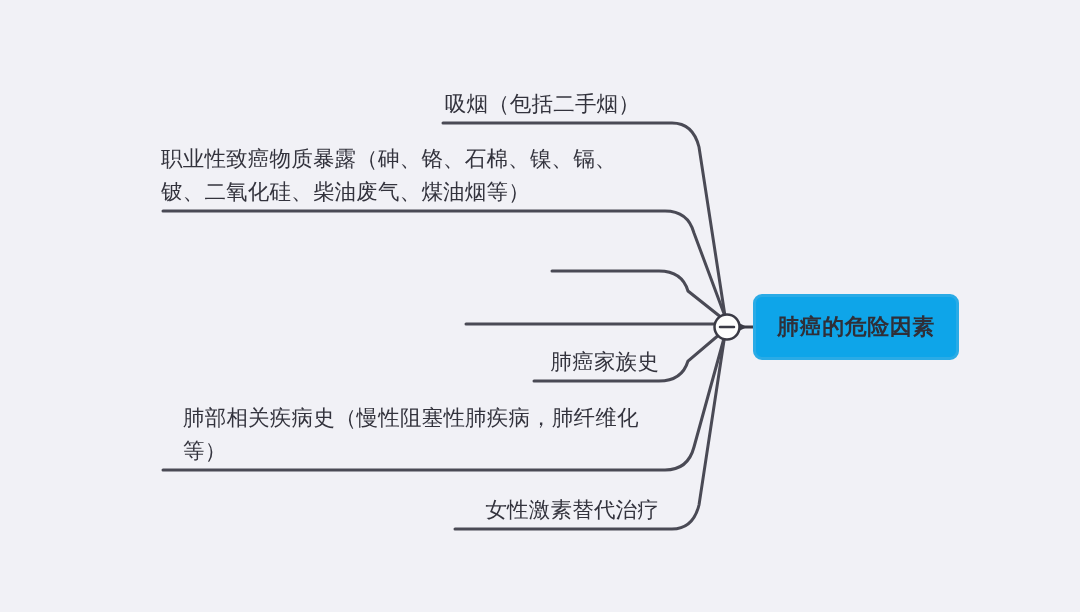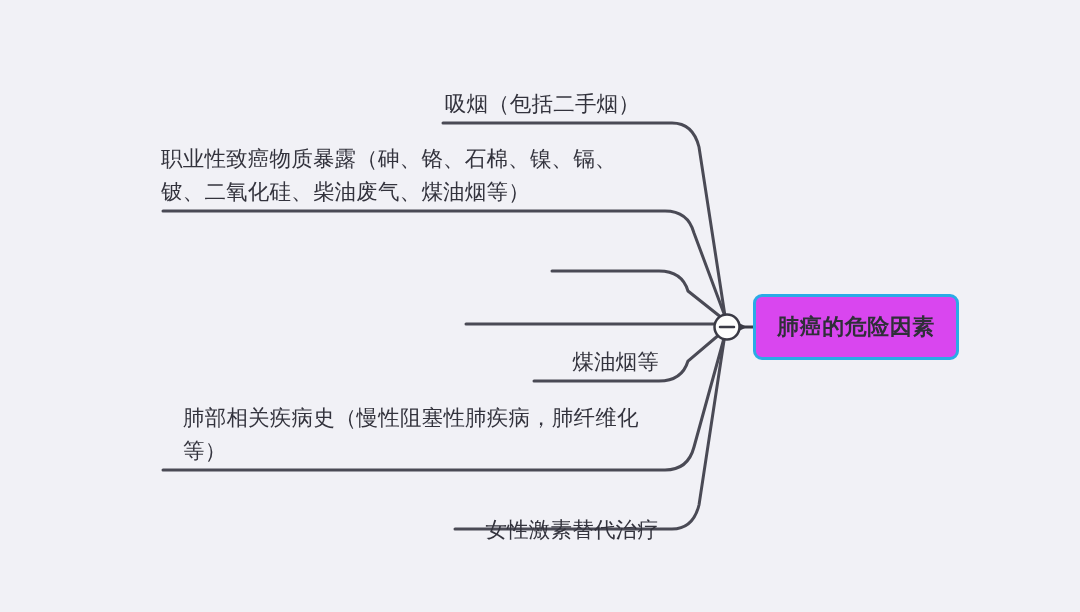--- a/index.html
+++ b/index.html
@@ -37,21 +37,21 @@
   .branch-label.right-aligned {
     text-align: right;
   }
   #central-node {
     position: absolute;
     left: 753px;
     top: 294px;
     width: 206px;
     height: 66px;
     box-sizing: border-box;
-    background: #d946ef;
+    background: #0ea5e9;
     border: 3px solid #2aabe6;
     border-radius: 9px;
     display: flex;
     align-items: center;
     justify-content: center;
   }
   #central-node-label {
     color: #2f2f38;
     font-size: 22px;
     font-weight: bold;
@@ -88,24 +88,24 @@
     <line x1="720" y1="327" x2="734" y2="327" stroke="#3a3a45" stroke-width="2.5" stroke-linecap="round"></line>
   </svg>
 
   <div class="branch-label right-aligned" style="left:260px; top:88px; width:380px;">吸烟（包括二手烟）</div>
 
   <div class="branch-label" style="left:161px; top:143px; width:520px;">职业性致癌物质暴露（砷、铬、石棉、镍、镉、
 铍、二氧化硅、柴油废气、煤油烟等）</div>
 
 
 
-  <div class="branch-label right-aligned" style="left:340px; top:346px; width:319px;">煤油烟等</div>
+  <div class="branch-label right-aligned" style="left:340px; top:346px; width:319px;">肺癌家族史</div>
 
   <div class="branch-label" style="left:183px; top:402px; width:520px;">肺部相关疾病史（慢性阻塞性肺疾病，肺纤维化
 等）</div>
 
-  <div class="branch-label right-aligned" style="left:280px; top:514px; width:379px;">女性激素替代治疗</div>
+  <div class="branch-label right-aligned" style="left:280px; top:494px; width:379px;">女性激素替代治疗</div>
 
   <div id="central-node">
     <span id="central-node-label">肺癌的危险因素</span>
   </div>
 
 </div>
 
 </body></html>

